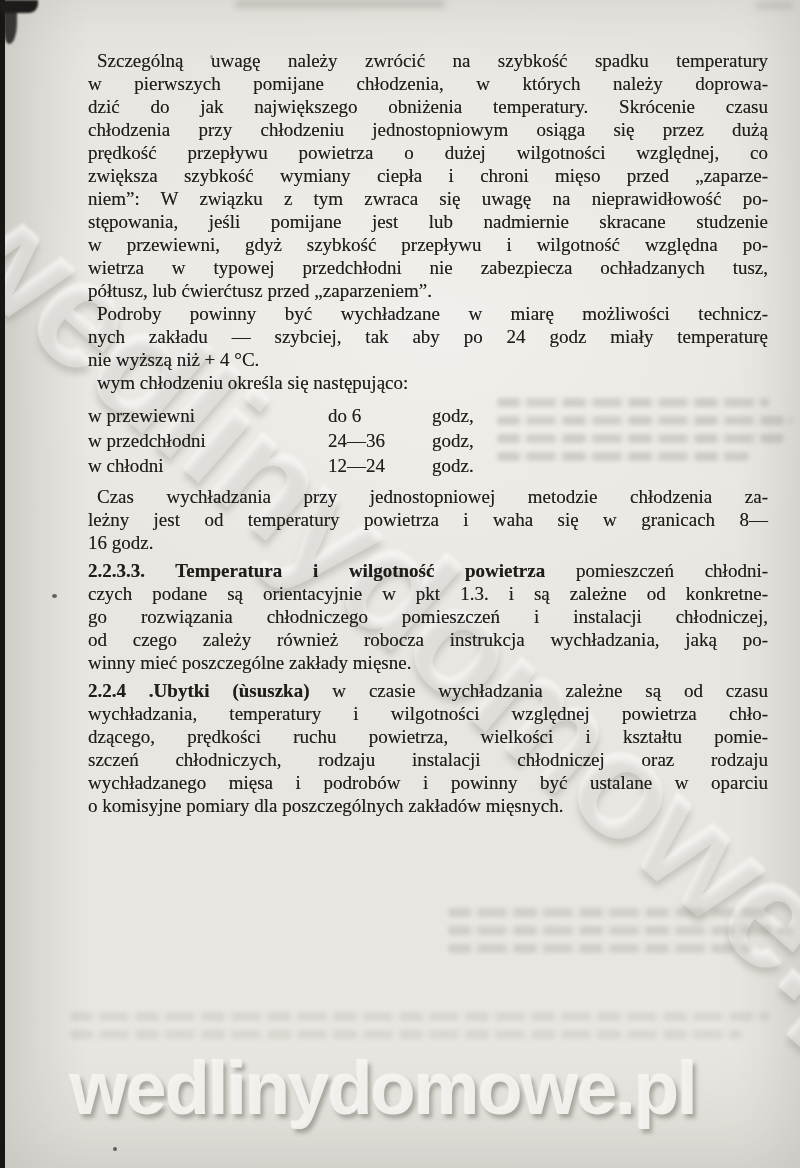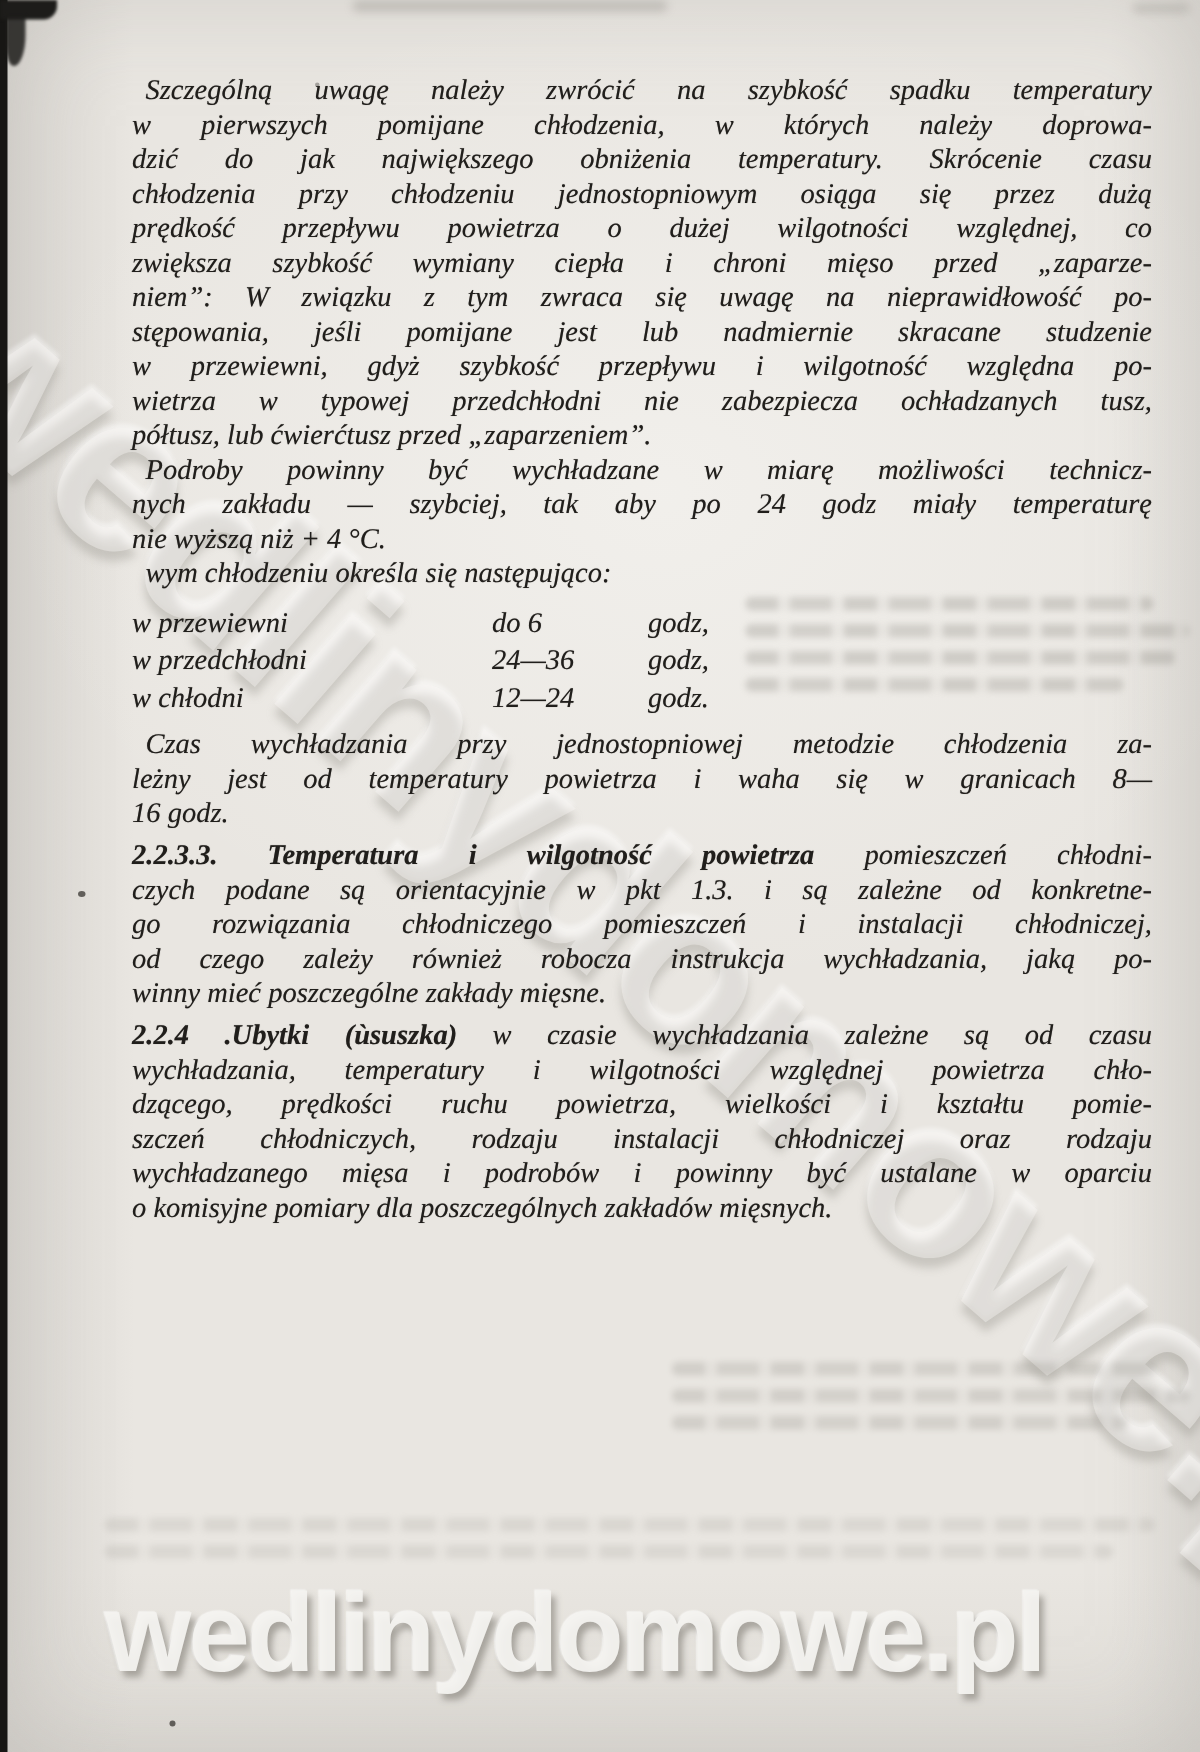--- a/index.html
+++ b/index.html
@@ -61,21 +61,20 @@
       rgba(138,135,128,.5) 30px 58px, rgba(138,135,128,.1) 58px 66px);}
   .ghost-a{left:497px;top:398px;width:296px;}
   .ghost-b{left:448px;top:908px;width:345px;opacity:.45;}
   .ghost-c{left:70px;top:1012px;width:700px;opacity:.3;}
 
   
   #text-block{
     position:absolute;left:88px;top:49px;width:680px;
     font-size:19px;line-height:23px;color:#201e1b;
     text-shadow:0 0 .5px rgba(32,30,27,.55);
-    font-style:italic;
   }
   .para{margin:0;}
   .para.heading{margin-top:5px;}
   .para.indent .line:first-child{text-indent:9px;}
   .line{text-align:justify;text-align-last:justify;white-space:normal;}
   .line.last{text-align-last:left;}
   .b{font-weight:bold;}
   .cooling-list{margin:9px 0 7px;}
   .list-row{display:grid;grid-template-columns:212px 76px auto;column-gap:28px;line-height:25px;}
   .list-row .num{}

